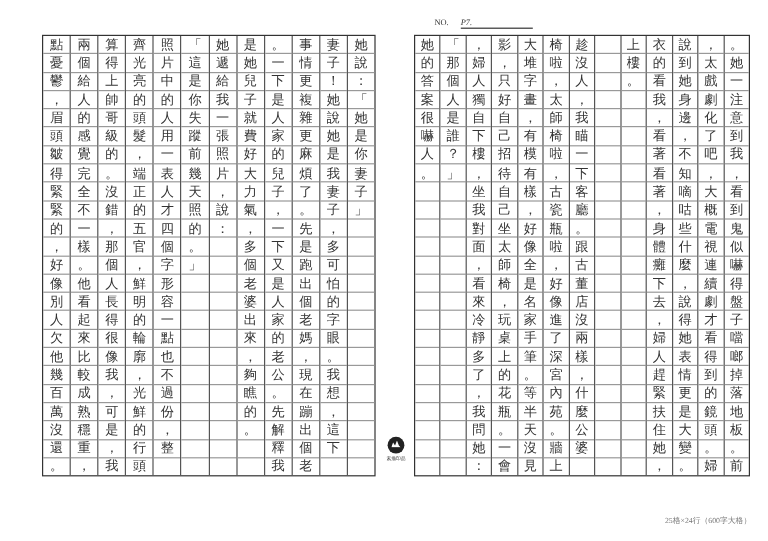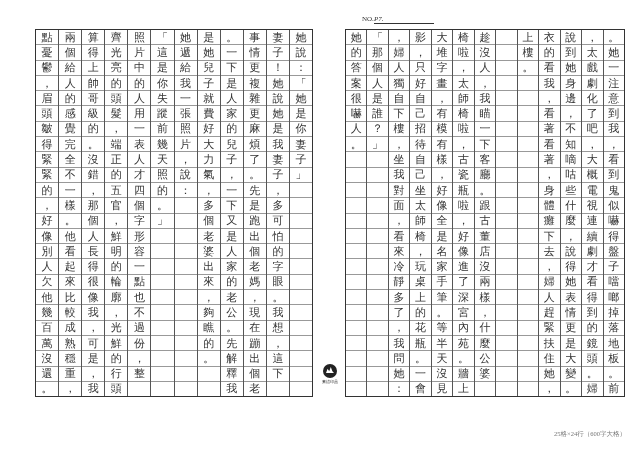--- a/index.html
+++ b/index.html
@@ -5,21 +5,21 @@
   html,body{margin:0;padding:0;background:#fff;}
   body{width:640px;height:451px;position:relative;overflow:hidden;font-family:"DejaVu Serif",serif;color:#222;}
   .page{position:absolute;top:29px;height:368px;border:1.5px solid #333;box-sizing:border-box;background:#fff;display:flex;flex-direction:row-reverse;}
   .page.left{left:35px;width:278px;}
   .page.right{left:345px;width:280px;}
   .col{flex:1;border-left:1px solid #555;display:flex;flex-direction:column;box-sizing:border-box;}
   .col:last-child{border-left:none;}
   .cell{flex:1;border-bottom:1px solid #999;display:flex;align-items:center;justify-content:center;font-size:11px;line-height:1;color:#333;}
   .cell:last-child{border-bottom:none;}
   .header-no{position:absolute;left:362px;top:15px;font-size:7px;color:#333;font-family:"Liberation Serif",serif;}
-  .header-no .line{display:inline-block;border-bottom:1px solid #333;width:60px;margin-left:0;font-style:italic;}
+  .header-no .line{display:inline-block;border-bottom:1px solid #333;width:60px;margin-left:10px;font-style:italic;}
   .footer-spec{position:absolute;right:14px;top:430px;font-size:6.5px;color:#777;font-family:"Liberation Serif",serif;}
   .logo{position:absolute;left:318px;top:364px;width:24px;text-align:center;}
   .logo .mark{width:14px;height:14px;margin:0 auto;border-radius:50%;background:#222;position:relative;}
   .logo .mark:after{content:"";position:absolute;left:3px;top:3px;width:8px;height:6px;background:#fff;clip-path:polygon(0 100%,20% 30%,40% 70%,60% 0,80% 70%,100% 100%);}
   .logo .txt{font-size:4px;color:#333;margin-top:1px;}
 </style>
 </head>
 <body>
 
 <div class="header-no">

